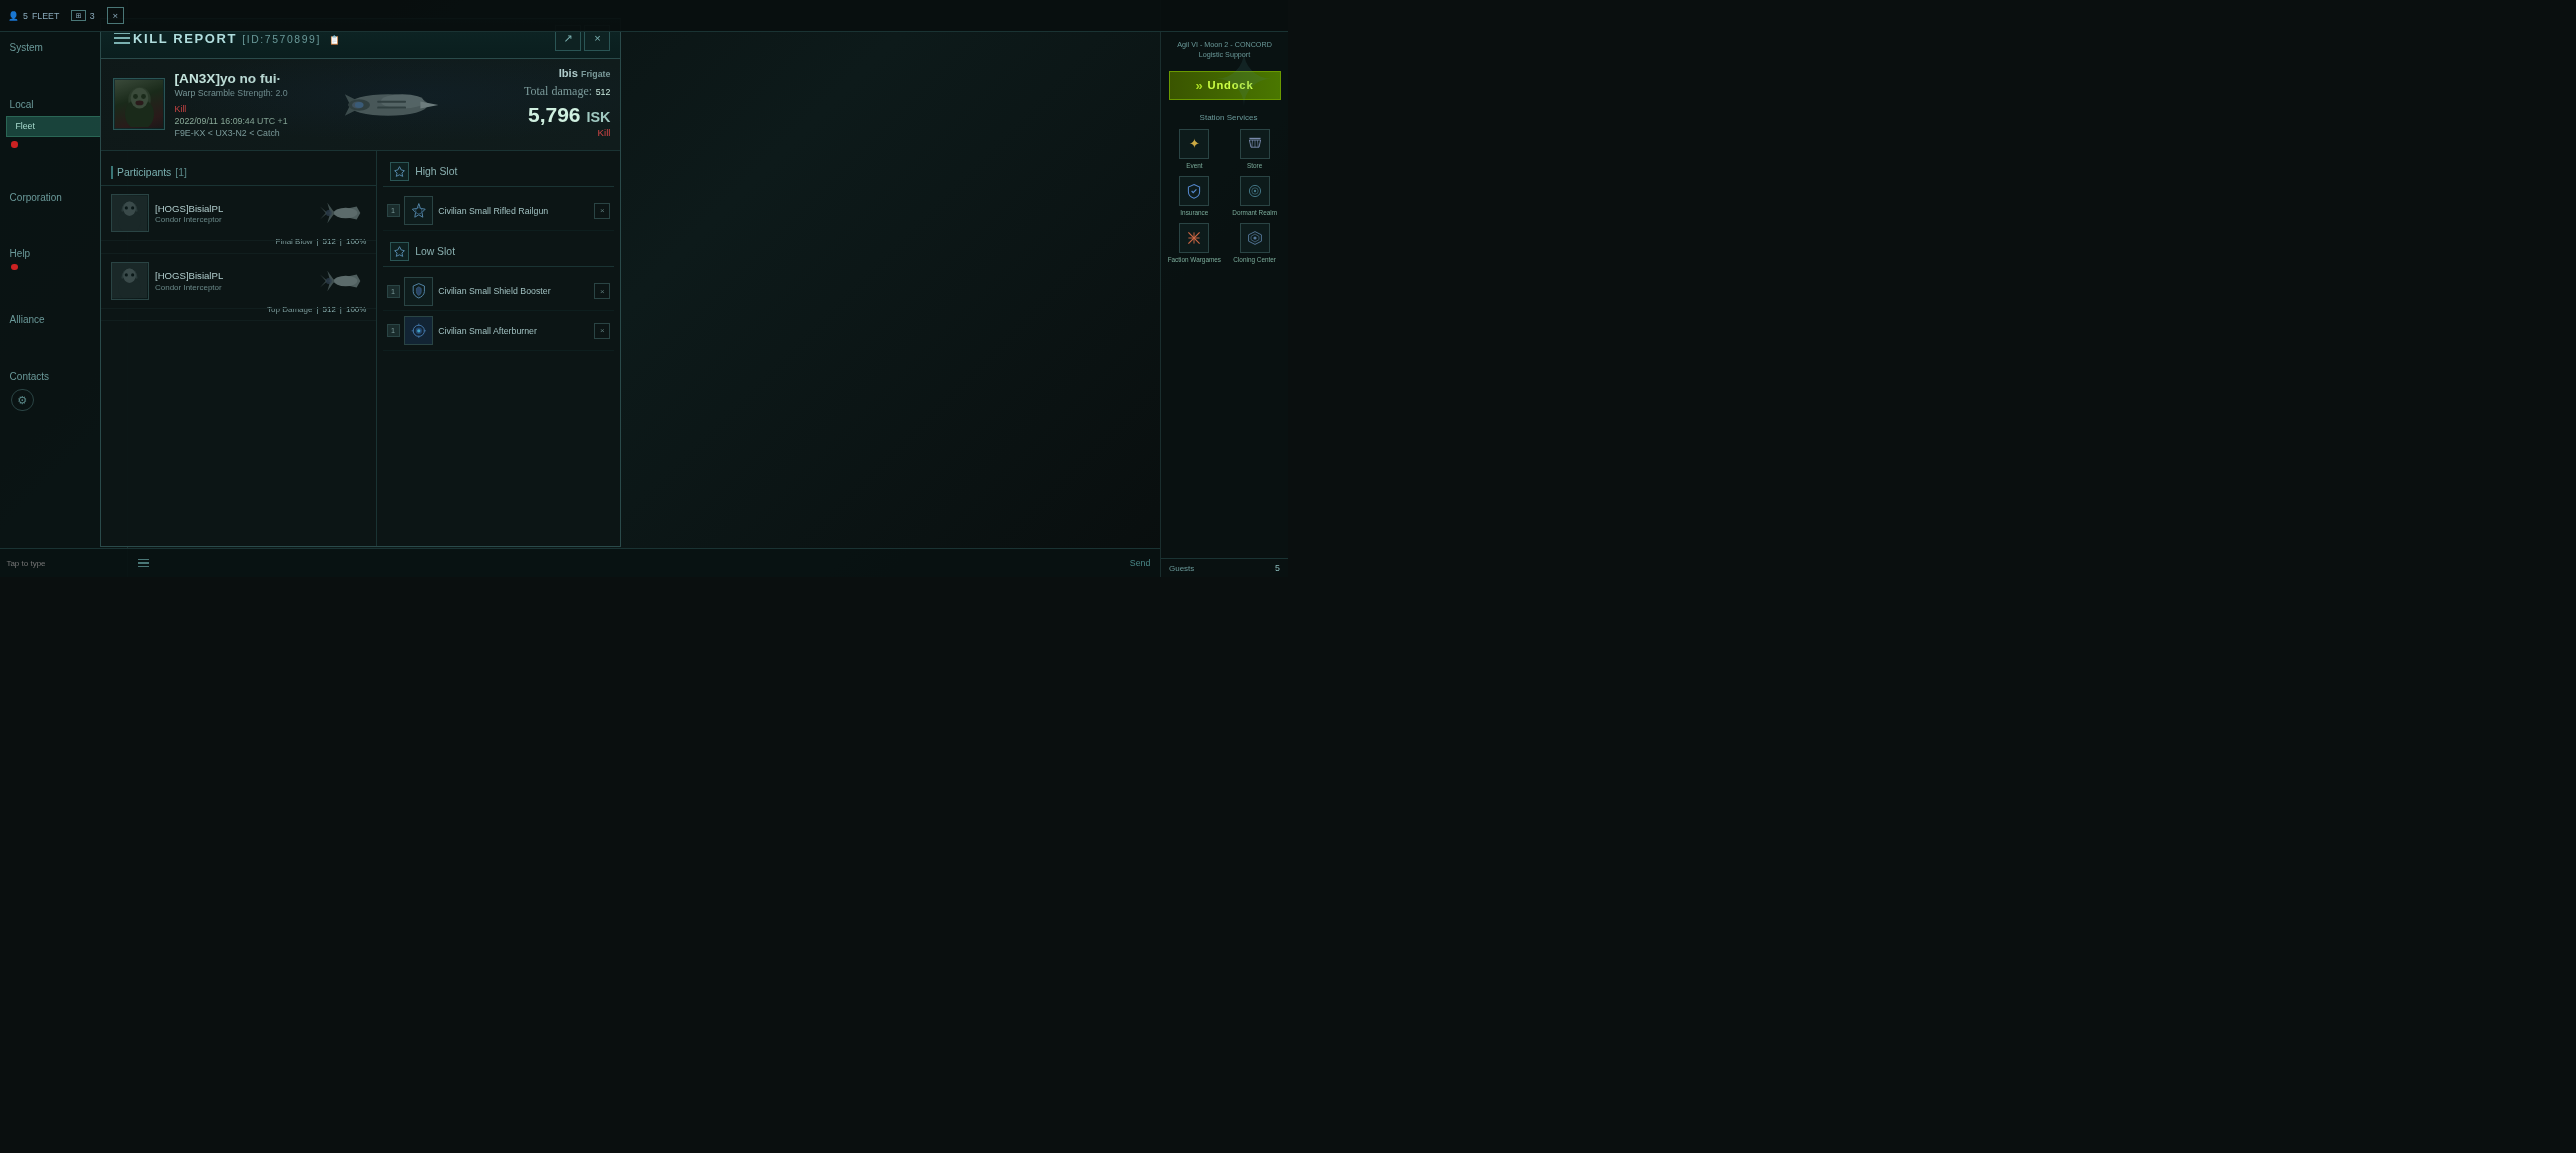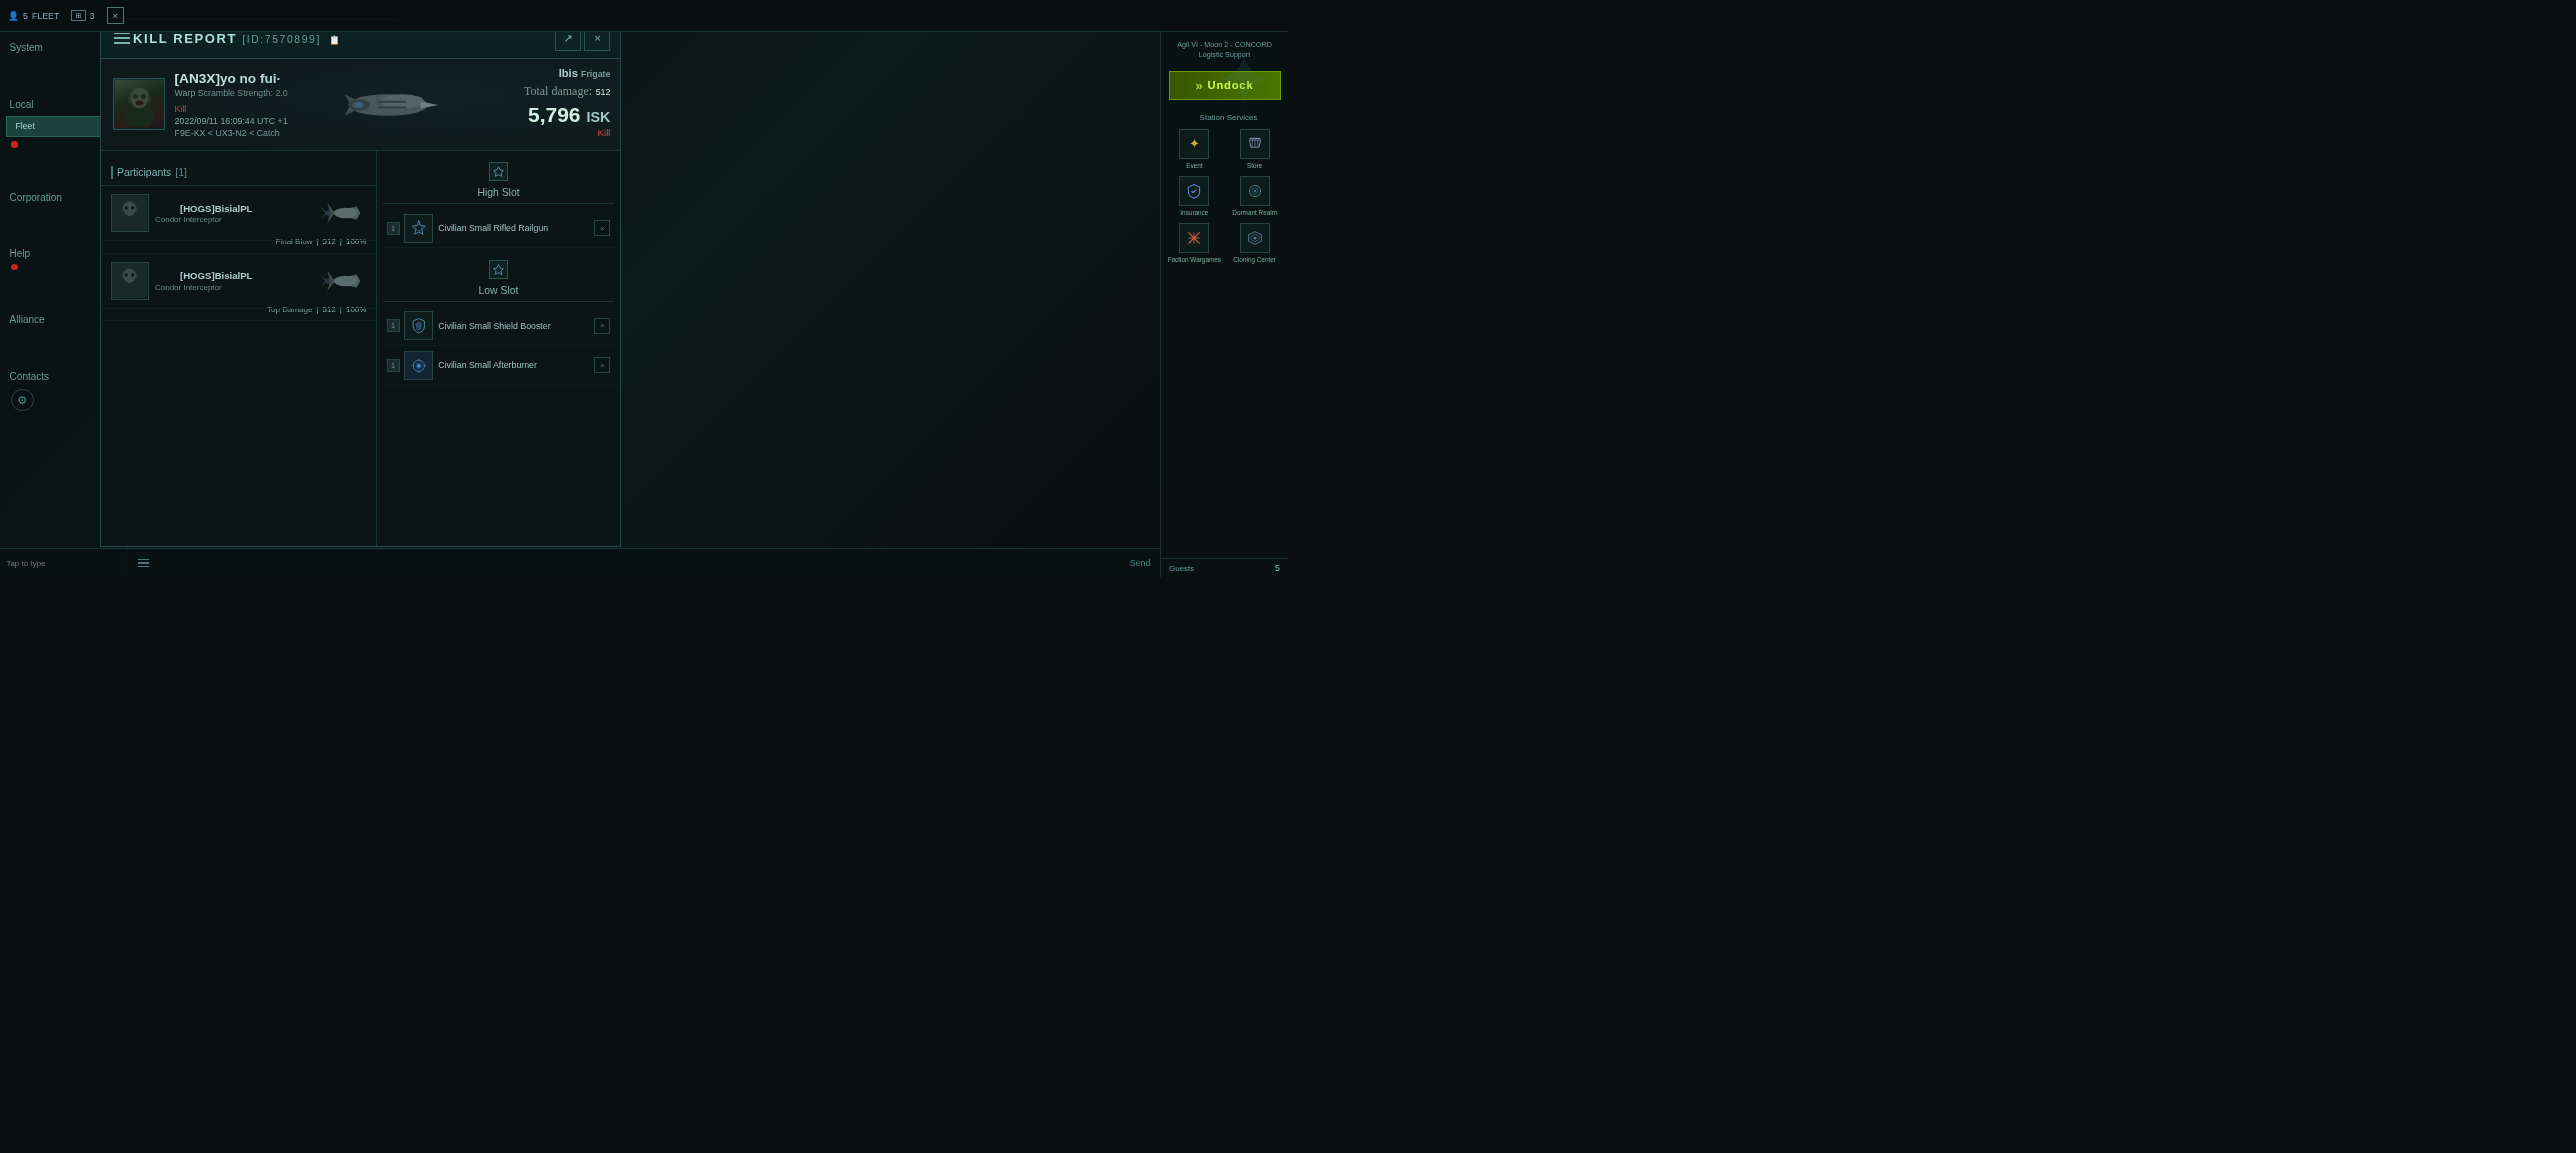--- a/index.html
+++ b/index.html
@@ -526,22 +526,21 @@
       justify-content: center;
     }
 
     .participant-info {
       flex: 1;
     }
 
     .participant-name {
       color: #b0cccc;
       font-size: 9.6px;
-      font-weight: bold;
-      margin-left: 25px;
+      font-weight: normal;
     }
 
     .participant-ship {
       color: #6a8888;
       font-size: 8px;
       margin-top: 1.6px;
     }
 
     .participant-ship-img {
       width: 48px;
@@ -583,21 +582,20 @@
       margin-bottom: 6.4px;
     }
 
     .slot-header {
       display: flex;
       align-items: center;
       gap: 6.4px;
       padding: 4.8px 6.4px;
       border-bottom: 0.8px solid #1a3333;
       margin-bottom: 4.8px;
-      flex-direction: column;
     }
 
     .slot-icon {
       width: 19px;
       height: 19px;
       border: 0.8px solid #2a5555;
       background: rgba(15,35,35,0.8);
       display: flex;
       align-items: center;
       justify-content: center;

